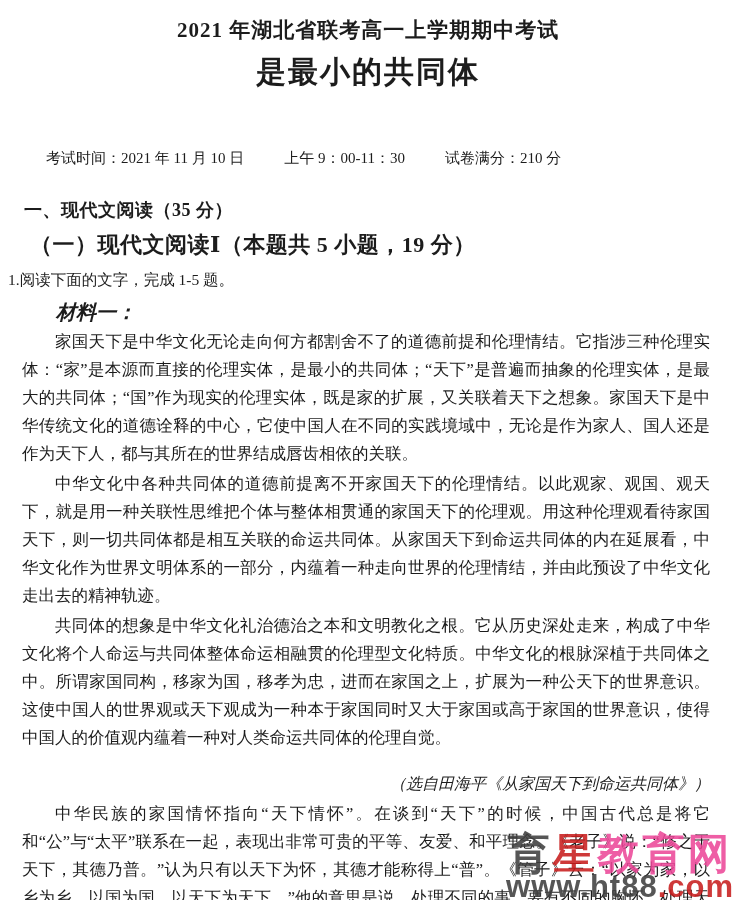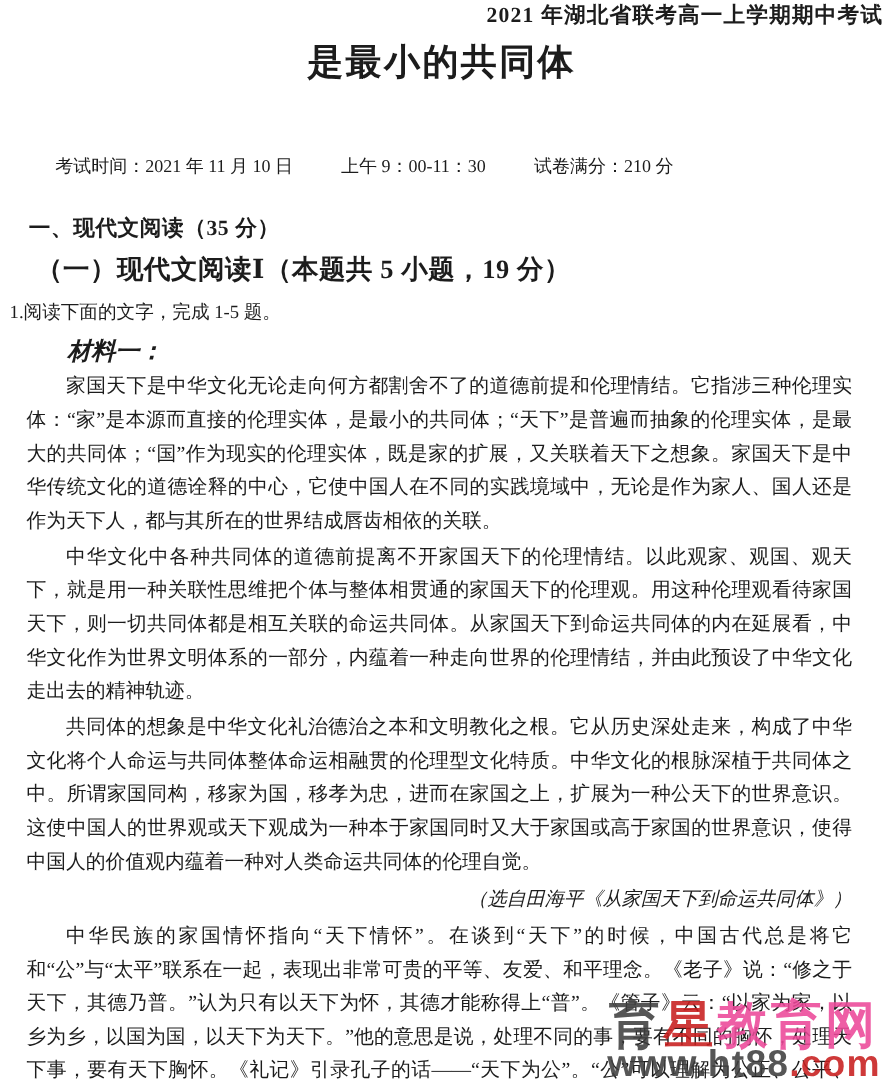--- a/index.html
+++ b/index.html
@@ -8,22 +8,23 @@
     position: relative;
     width: 736px;
     height: 900px;
     margin: 0 auto;
     background: #ffffff;
     overflow: hidden;
     font-family: "Liberation Serif", "DejaVu Serif", serif;
     color: #1c1c1c;
   }
   .doc-title {
-    text-align: right;
-    font-size: 18px;
+    margin-top: 16px;
+    text-align: center;
+    font-size: 21px;
     font-weight: bold;
     letter-spacing: 1px;
   }
   .doc-subtitle {
     margin-top: 8px;
     text-align: center;
     font-size: 30px;
     font-weight: bold;
     font-family: "Liberation Sans", "DejaVu Sans", sans-serif;
     letter-spacing: 2px;
@@ -58,21 +59,21 @@
     font-style: italic;
   }
   .body-text {
     margin: 2px 26px 0 22px;
     font-size: 16.5px;
     line-height: 28px;
     text-align: justify;
     text-indent: 2em;
   }
   .attribution {
-    margin: 4px 26px 0 22px;
+    margin: 18px 26px 0 22px;
     font-size: 16px;
     line-height: 28px;
     text-align: right;
     font-style: italic;
   }
   .watermark {
     position: absolute;
     right: 2px;
     bottom: -2px;
     text-align: center;

